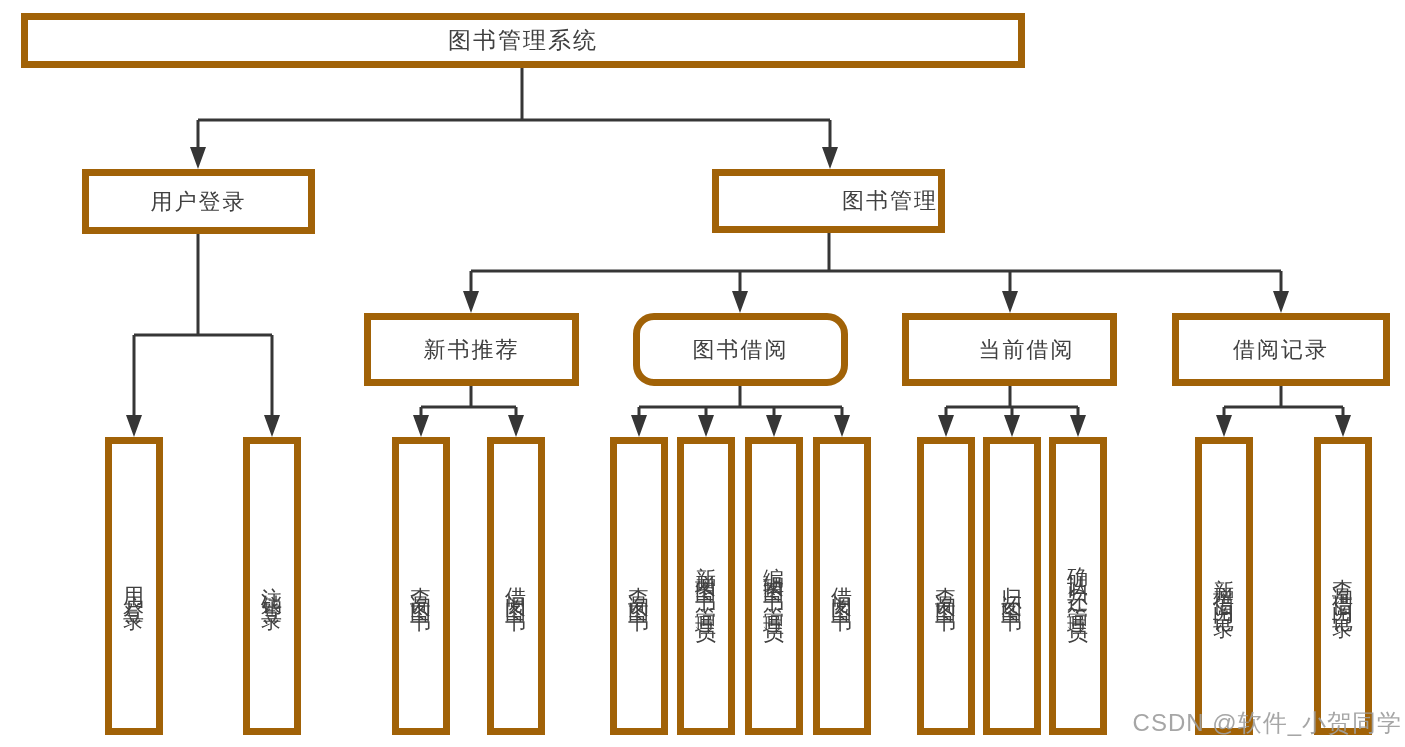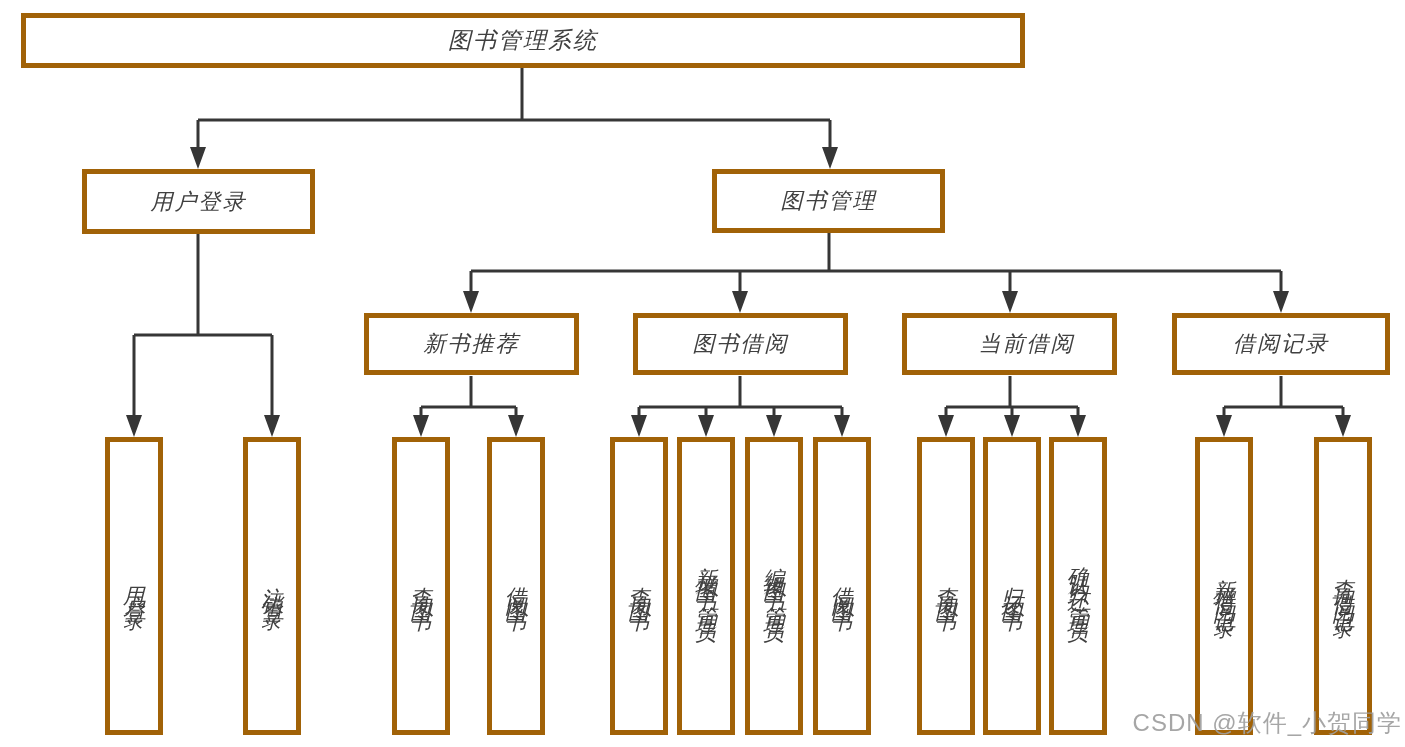--- a/index.html
+++ b/index.html
@@ -20,37 +20,36 @@
     left: 0;
     top: 0;
     width: 1405px;
     height: 747px;
     pointer-events: none;
   }
   .box {
     position: absolute;
     box-sizing: border-box;
     background: #ffffff;
-    border: 5px solid #a16207;
+    border: 7px solid #a16207;
     display: flex;
     align-items: center;
     justify-content: center;
     color: #404040;
-    font-style: italic;
   }
   .root-box {
     left: 21px; top: 13px; width: 1004px; height: 55px;
     font-size: 23px; letter-spacing: 2px;
   }
   .l2-box {
     width: 233px; height: 65px;
     font-size: 22px; letter-spacing: 2px;
   }
   .l3-box {
-    top: 313px; width: 215px; height: 62px;
+    top: 313px; width: 215px; height: 73px;
     font-size: 22px; letter-spacing: 2px;
   }
   .leaf-box {
     top: 437px; width: 58px; height: 298px;
   }
   .leaf-box .v-label {
     writing-mode: vertical-rl;
     text-orientation: mixed;
     font-size: 21px;
     letter-spacing: 8px;
@@ -90,28 +89,28 @@
              M1216 415 H1232 L1224 437 Z M1335 415 H1351 L1343 437 Z" fill="#363636" stroke="none"></path>
   </svg>
 
   <div class="box root-box">
     <span>图书管理系统</span>
   </div>
 
   <div class="box l2-box" style="left:82px; top:169px;">
     <span>用户登录</span>
   </div>
-  <div class="box l2-box" style="left:712px; top:169px; height:64px;">
+  <div class="box l2-box" style="left:712px; top:169px; height:64px;justify-content:flex-end;">
     <span>图书管理</span>
   </div>
 
   <div class="box l3-box" style="left:364px;">
     <span>新书推荐</span>
   </div>
-  <div class="box l3-box" style="left:633px;">
+  <div class="box l3-box" style="left:633px;border-radius:21px;">
     <span>图书借阅</span>
   </div>
   <div class="box l3-box" style="left:902px;padding-left:34px;">
     <span>当前借阅</span>
   </div>
   <div class="box l3-box" style="left:1172px; width:218px;">
     <span>借阅记录</span>
   </div>
 
   <div class="box leaf-box" style="left:105px;">

